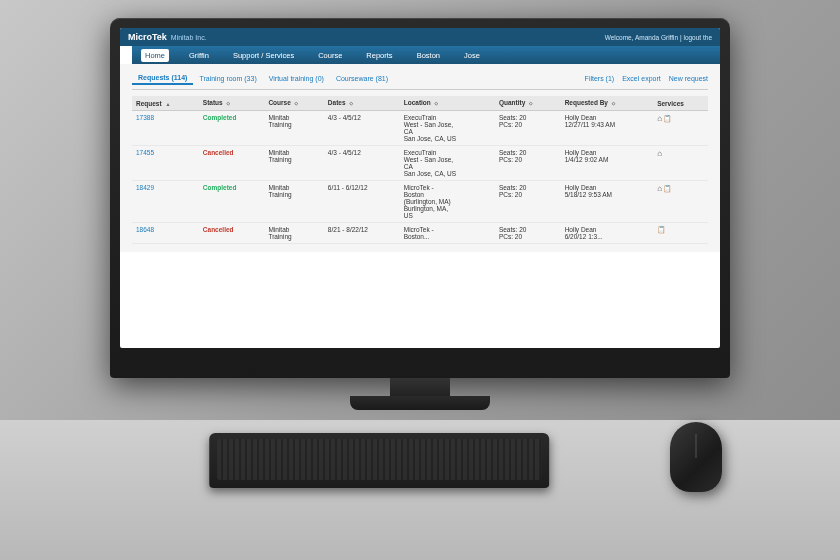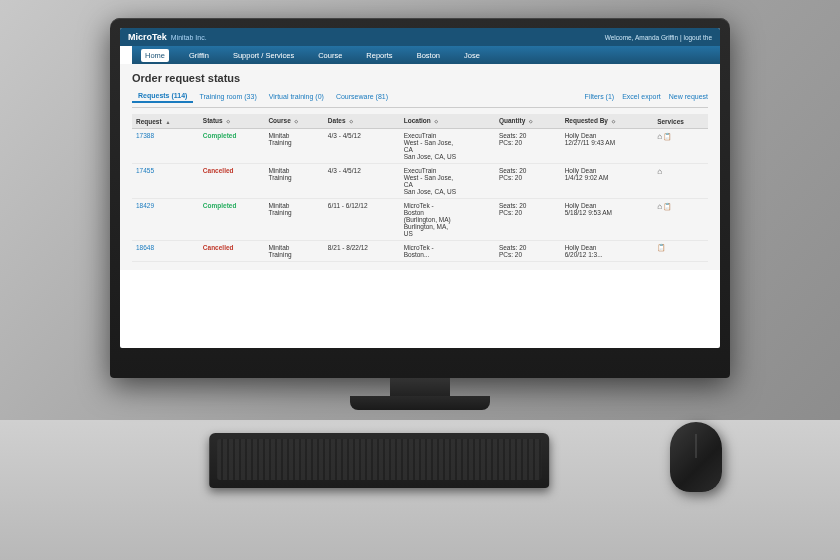--- a/index.html
+++ b/index.html
@@ -288,21 +288,20 @@
           <span class="nav-item active">Home</span>
           <span class="nav-item">Griffin</span>
           <span class="nav-item">Support / Services</span>
           <span class="nav-item">Course</span>
           <span class="nav-item">Reports</span>
           <span class="nav-item">Boston</span>
           <span class="nav-item">Jose</span>
         </div>
 
         <div class="page-content">
-          <div class="page-title">Order request status</div>
 
           <div class="tabs-row">
             <span class="tab-item active">Requests (114)</span>
             <span class="tab-item">Training room (33)</span>
             <span class="tab-item">Virtual training (0)</span>
             <span class="tab-item">Courseware (81)</span>
             <div class="tab-actions">
               <span class="tab-action-btn">Filters (1)</span>
               <span class="tab-action-btn">Excel export</span>
               <span class="tab-action-btn">New request</span>

